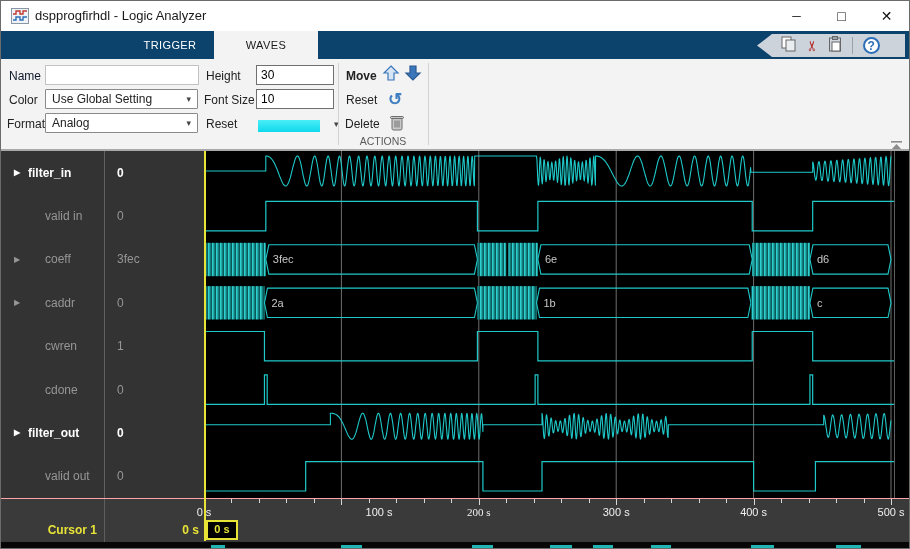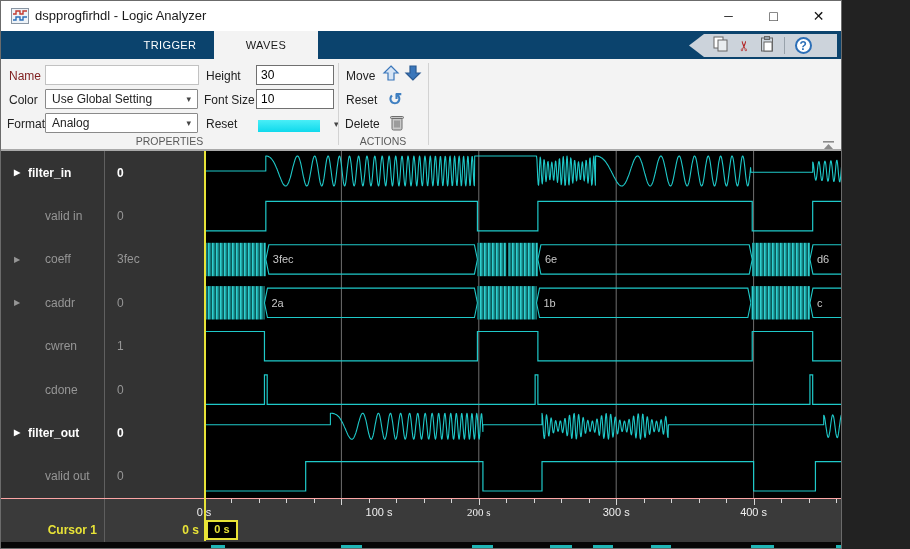--- a/index.html
+++ b/index.html
@@ -1,16 +1,16 @@
 <!DOCTYPE html>
 <html><head>
 <meta charset="utf-8">
 <style>
   html,body{margin:0;padding:0;background:#222;font-family:"Liberation Sans",sans-serif;}
-  .window{position:relative;width:842px;height:549px;background:#333;overflow:hidden;
+  .window{position:relative;width:910px;height:549px;background:#333;overflow:hidden;
           border:1px solid #6b6b6b;box-sizing:border-box;}
   
   .titlebar{position:absolute;left:0;top:0;width:100%;height:30px;background:#ffffff;}
   .app-icon{position:absolute;left:10px;top:7px;}
   .title-text{position:absolute;left:34px;top:7px;font-size:13px;color:#1a1a1a;}
   .winbtns{position:absolute;right:0;top:0;height:30px;display:flex;}
   .winbtn{width:45px;height:30px;display:flex;align-items:center;justify-content:center;
           font-size:12px;color:#111;cursor:default;}
   
   .tabstrip{position:absolute;left:0;top:30px;width:100%;height:28px;background:#0b436d;}
@@ -23,21 +23,21 @@
        clip-path:polygon(0 50%,15px 0,100% 0,100% 100%,15px 100%);
        display:flex;align-items:center;gap:10px;padding-left:24px;box-sizing:border-box;}
   .qab .sep{width:1px;height:17px;background:#98a2ab;}
   .cut-glyph{color:#b32020;font-size:14px;display:inline-block;transform:rotate(270deg);}
   .help-circle{width:17px;height:17px;border-radius:50%;background:#fff;border:2px solid #2c6fb7;
        color:#2c6fb7;font-weight:bold;font-size:12px;display:flex;align-items:center;justify-content:center;box-sizing:border-box;}
   
   .ribbon{position:absolute;left:0;top:58px;width:100%;height:90px;background:#f3f3f3;
           border-bottom:2px solid #b9b9b9;box-sizing:content-box;font-size:12px;color:#222;}
   .rib-label{position:absolute;white-space:nowrap;}
-  .rib-label.dim{color:#7f1d1d;}
+  .rib-label.dim{color:#0f172a;}
   .rib-input{position:absolute;height:18px;border:1px solid #707070;background:#fff;
              font-family:"Liberation Sans",sans-serif;font-size:12px;padding:0 4px;box-sizing:content-box;}
   .rib-input.dim{border-color:#c2c2c2;}
   .rib-select{position:absolute;height:20px;border:1px solid #8a8a8a;border-radius:1px;background:#fff;
               display:flex;align-items:center;font-size:12px;padding:0 6px;box-sizing:border-box;justify-content:space-between;}
   .chev{font-size:9px;color:#444;margin-left:6px;}
   .swatch{position:absolute;width:62px;height:12px;background:linear-gradient(#49eef7,#0fd9ec);}
   .secline{position:absolute;top:4px;height:82px;width:1px;background:#d2d2d2;}
   .seclabel{position:absolute;top:76px;font-size:10.5px;color:#5a5a5a;text-align:center;}
   .icon-btn{position:absolute;display:flex;align-items:center;justify-content:center;}
@@ -133,21 +133,21 @@
     <span class="rib-label" style="left:205px;top:10px;">Height</span>
     <input class="rib-input" style="left: 255px; top: 6px; width: 68px;" value="30">
 
     <span class="rib-label" style="left:203px;top:34px;">Font Size</span>
     <input class="rib-input" style="left: 255px; top: 30px; width: 68px;" value="10">
 
     <span class="rib-label" style="left:205px;top:58px;">Reset</span>
     <span class="swatch" style="left:257px;top:61px;"></span>
     <span class="chev" style="position:absolute;left:327px;top:60px;">▾</span>
 
-    <span class="rib-label" style="left:345px;top:10px;">Move</span>
+    <span class="rib-label" style="left:345px;top:10px;font-weight:bold;">Move</span>
     <span class="icon-btn" style="left:381px;top:5px;">
       <svg width="18" height="18" viewBox="0 0 18 18">
           <polygon points="9,2 16,9 12,9 12,16 6,16 6,9 2,9" fill="#d7e5f5" stroke="#3a76ba" stroke-width="1.2"></polygon>
         </svg>
     </span>
     <span class="icon-btn" style="left:403px;top:5px;">
       <svg width="18" height="18" viewBox="0 0 18 18">
           <polygon points="9,16 2,9 6,9 6,2 12,2 12,9 16,9" fill="#3a76ba" stroke="#2a5a92" stroke-width="1.2"></polygon>
         </svg>
     </span>
@@ -161,21 +161,20 @@
         <rect x="3" y="4" width="10" height="12" rx="1.5" fill="#c9c9c9" stroke="#6e6e6e"></rect>
         <rect x="1.5" y="2.5" width="13" height="2" rx="1" fill="#c9c9c9" stroke="#6e6e6e"></rect>
         <line x1="6" y1="6.5" x2="6" y2="13.5" stroke="#6e6e6e"></line>
         <line x1="8" y1="6.5" x2="8" y2="13.5" stroke="#6e6e6e"></line>
         <line x1="10" y1="6.5" x2="10" y2="13.5" stroke="#6e6e6e"></line>
       </svg>
     </span>
 
     <span class="secline" style="left:337px;"></span>
     <span class="secline" style="left:427px;"></span>
-    <span class="seclabel" style="left:0;width:337px;">PROPERTIES</span>
     <span class="seclabel" style="left:337px;width:90px;">ACTIONS</span>
     <span class="collapse">
       <svg width="13" height="9" viewBox="0 0 13 9">
           <rect x="1" y="0" width="11" height="1.6" fill="#8b8b8b"></rect>
           <polygon points="6.5,3 11.5,8.5 1.5,8.5" fill="#8b8b8b"></polygon>
         </svg>
     </span>
   </div>
 
   <div class="topline"></div>

